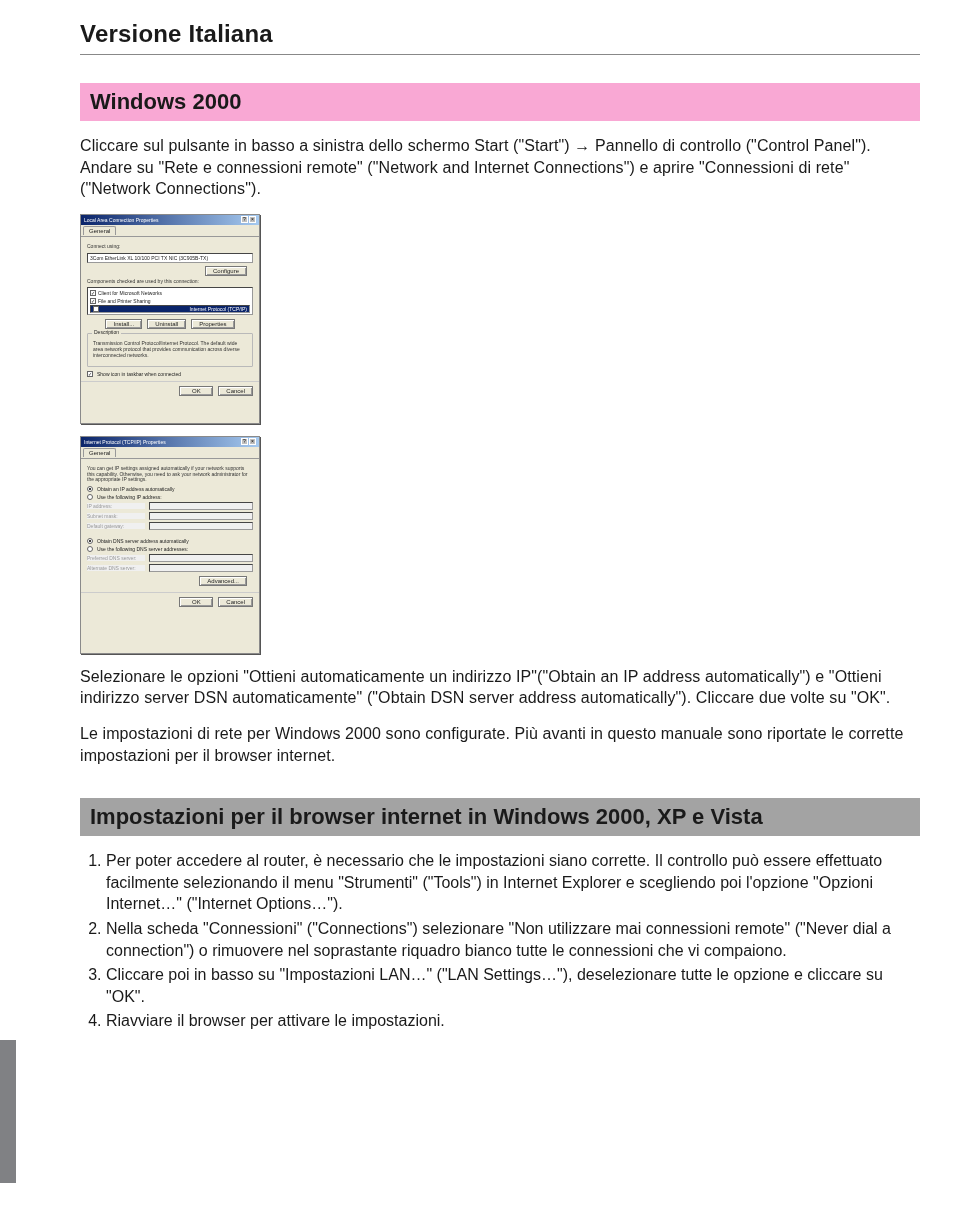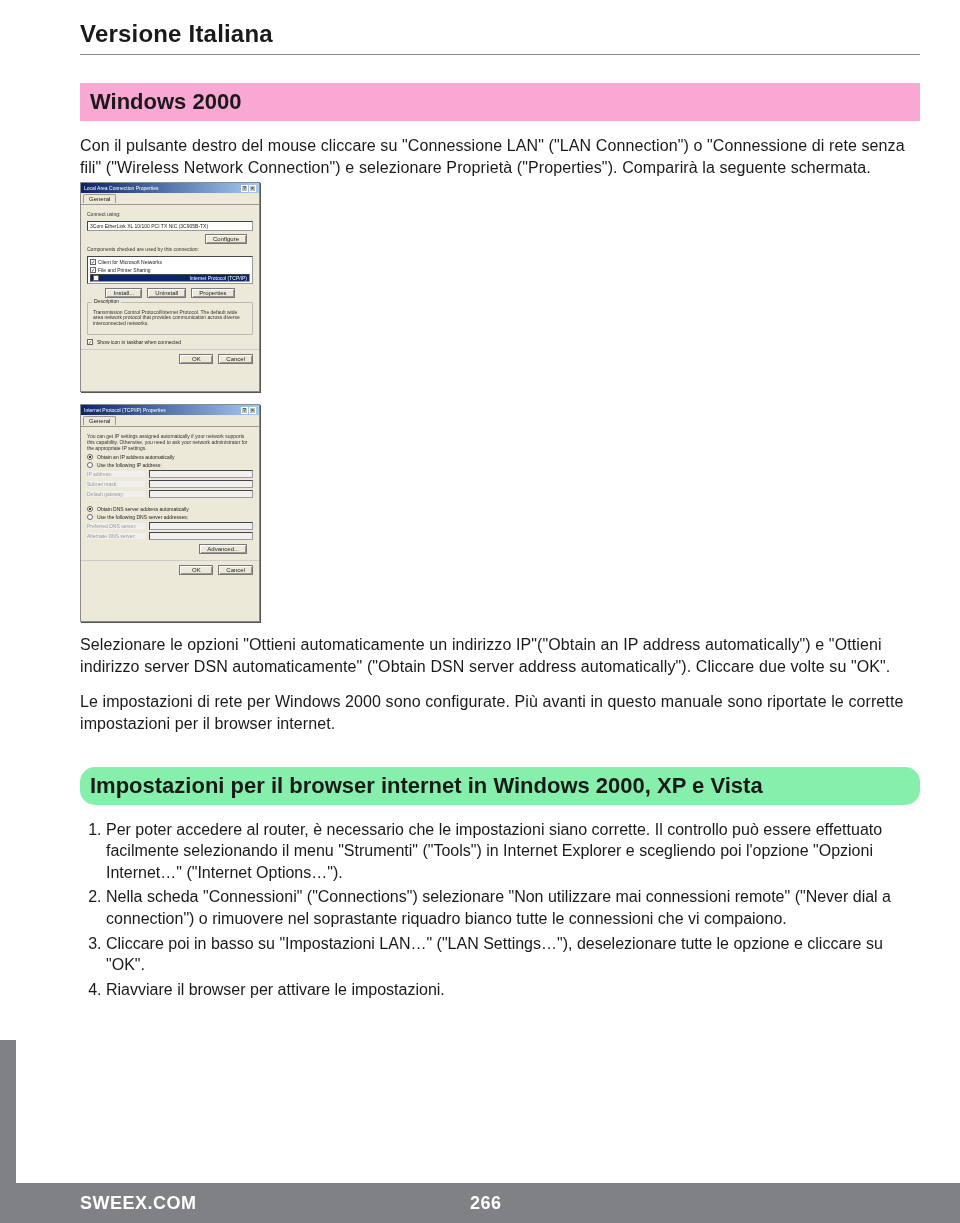--- a/index.html
+++ b/index.html
@@ -1,21 +1,21 @@
 <!DOCTYPE html>
 <html><head>
 <meta charset="utf-8">
 <style>
   * { box-sizing: border-box; margin: 0; padding: 0; }
   html, body { width: 960px; background: #fff; font-family: "Helvetica Neue", Arial, sans-serif; color: #1a1a1a; }
   .page { width: 960px; min-height: 1223px; padding: 20px 40px 13px 80px; position: relative; }
   .header { font-size: 24px; font-weight: 700; letter-spacing: 0.2px; margin-bottom: 6px; font-stretch: condensed; }
   .hr { border: none; border-top: 1px solid #888; margin: 0 0 28px 0; }
   .section-bar { background: #f9a8d4; padding: 6px 10px; font-size: 22px; font-weight: 700; margin-bottom: 14px; font-stretch: condensed; }
-  .section-bar.light { background: #86efac; border-radius: 15px; }
+  .section-bar.light { background: #a3a3a3; }
   .para { font-size: 16px; line-height: 1.35; margin: 0 0 14px 0; font-stretch: condensed; letter-spacing: 0.1px; }
   .tight { margin-bottom: 2px; }
   .ol { list-style: decimal; padding-left: 26px; margin: 6px 0 32px 0; }
   .ol li { font-size: 16px; line-height: 1.35; margin-bottom: 3px; font-stretch: condensed; }
   .screenshot1 { width: 180px; height: 210px; margin: 4px 0 12px 0; }
   .screenshot2 { width: 180px; height: 218px; margin: 4px 0 12px 0; }
   .footer { position: absolute; bottom: 0; left: 0; width: 960px; height: 40px; background: #808184; color: #fff; font-size: 18px; font-weight: 700; letter-spacing: 0.5px; display: flex; align-items: center; font-stretch: condensed; }
   .footer .brand { padding-left: 80px; }
   .footer .pagenum { position: absolute; left: 470px; }
   .sidebar-tab { position: absolute; left: 0; top: 1040px; width: 16px; height: 143px; background: #808184; }
@@ -49,21 +49,21 @@
 </style>
 </head>
 <body>
 <div class="page">
 
   <div class="header">Versione Italiana</div>
   <hr class="hr">
 
   <div class="section-bar">Windows 2000</div>
 
-  <p class="para tight">Con il pulsante destro del mouse cliccare su "Connessione LAN" ("LAN Connection") o "Connessione di rete senza fili" ("Wireless Network Connection") e selezionare Proprietà ("Properties"). Comparirà la seguente schermata.</p>
+  <p class="para">Cliccare sul pulsante in basso a sinistra dello schermo Start ("Start") → Pannello di controllo ("Control Panel"). Andare su "Rete e connessioni remote" ("Network and Internet Connections") e aprire "Connessioni di rete" ("Network Connections").</p>
 
   <div class="screenshot1 dlg">
     <div class="titlebar">
       <span>Local Area Connection Properties</span>
       <span class="tico">
           <span>?</span>
           <span>×</span>
         </span>
     </div>
     <div class="tabstrip">
@@ -182,17 +182,13 @@
 
   <ol class="ol">
     <li>Per poter accedere al router, è necessario che le impostazioni siano corrette. Il controllo può essere effettuato facilmente selezionando il menu "Strumenti" ("Tools") in Internet Explorer e scegliendo poi l'opzione "Opzioni Internet…" ("Internet Options…").</li>
     <li>Nella scheda "Connessioni" ("Connections") selezionare "Non utilizzare mai connessioni remote" ("Never dial a connection") o rimuovere nel soprastante riquadro bianco tutte le connessioni che vi compaiono.</li>
     <li>Cliccare poi in basso su "Impostazioni LAN…" ("LAN Settings…"), deselezionare tutte le opzione e cliccare su "OK".</li>
     <li>Riavviare il browser per attivare le impostazioni.</li>
   </ol>
 
   <div class="sidebar-tab"></div>
 
-  <div class="footer">
-    <span class="brand">SWEEX.COM</span>
-    <span class="pagenum">266</span>
-  </div>
 </div>
 
 </body></html>

